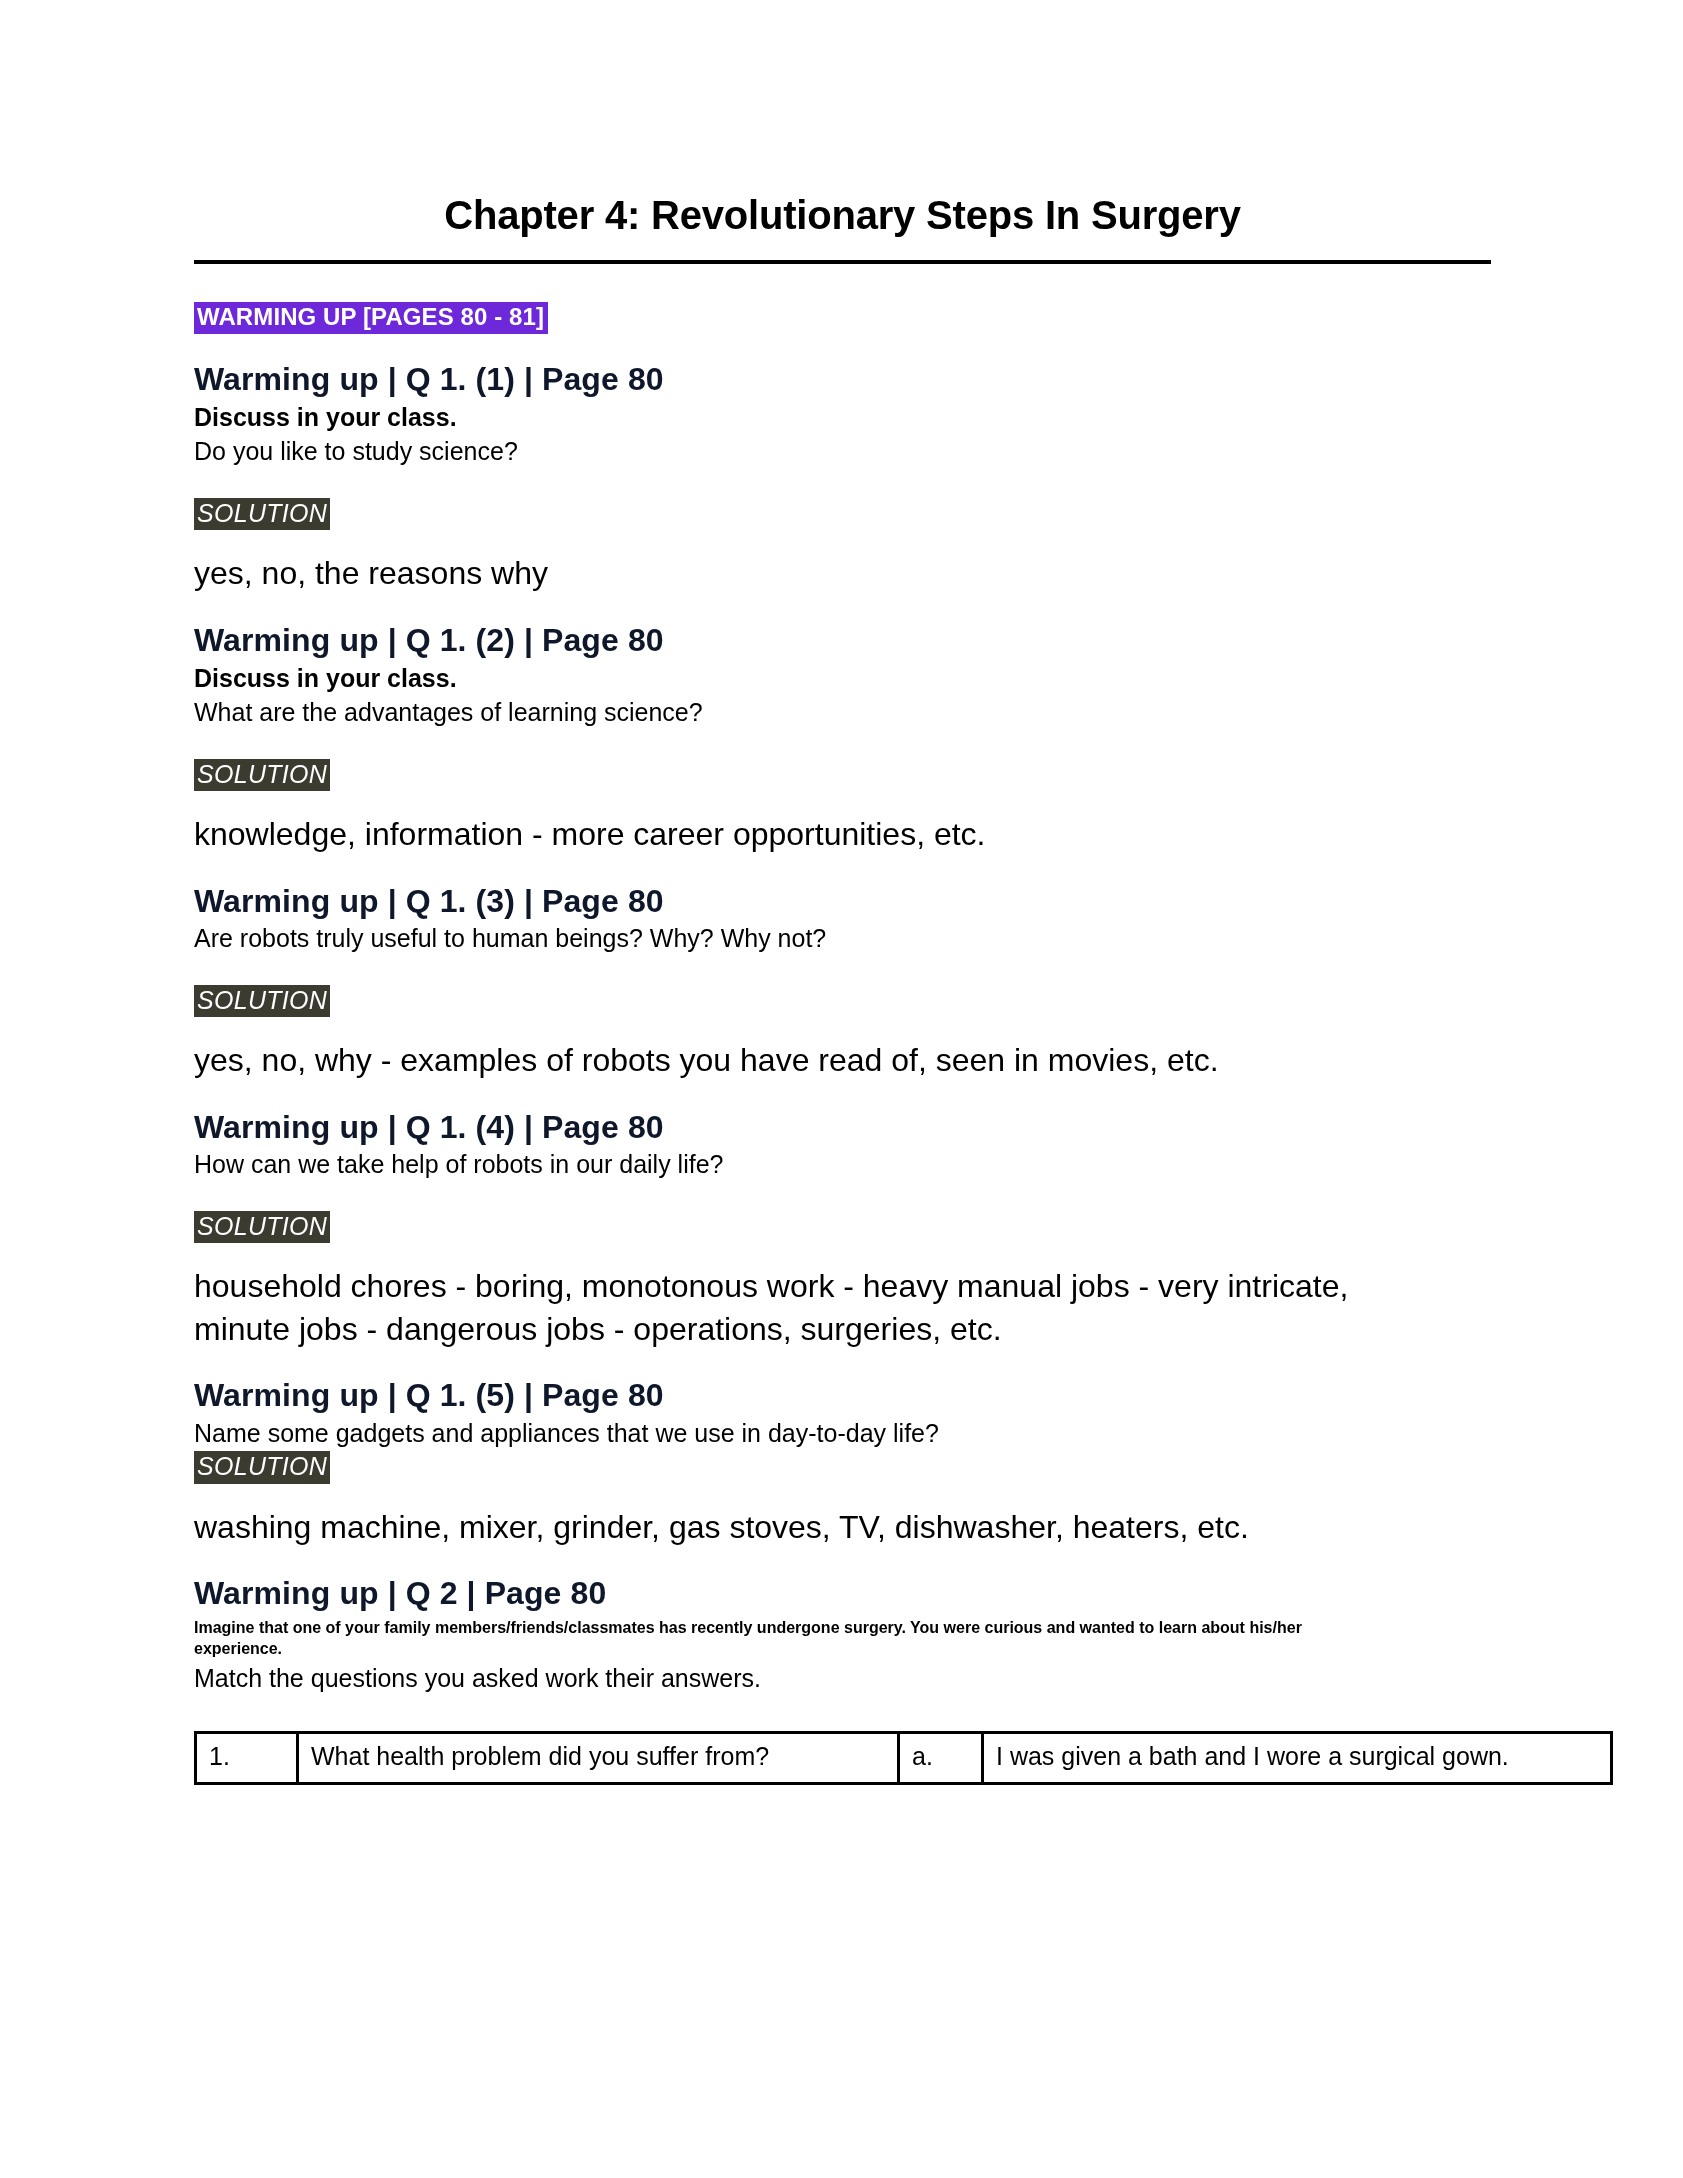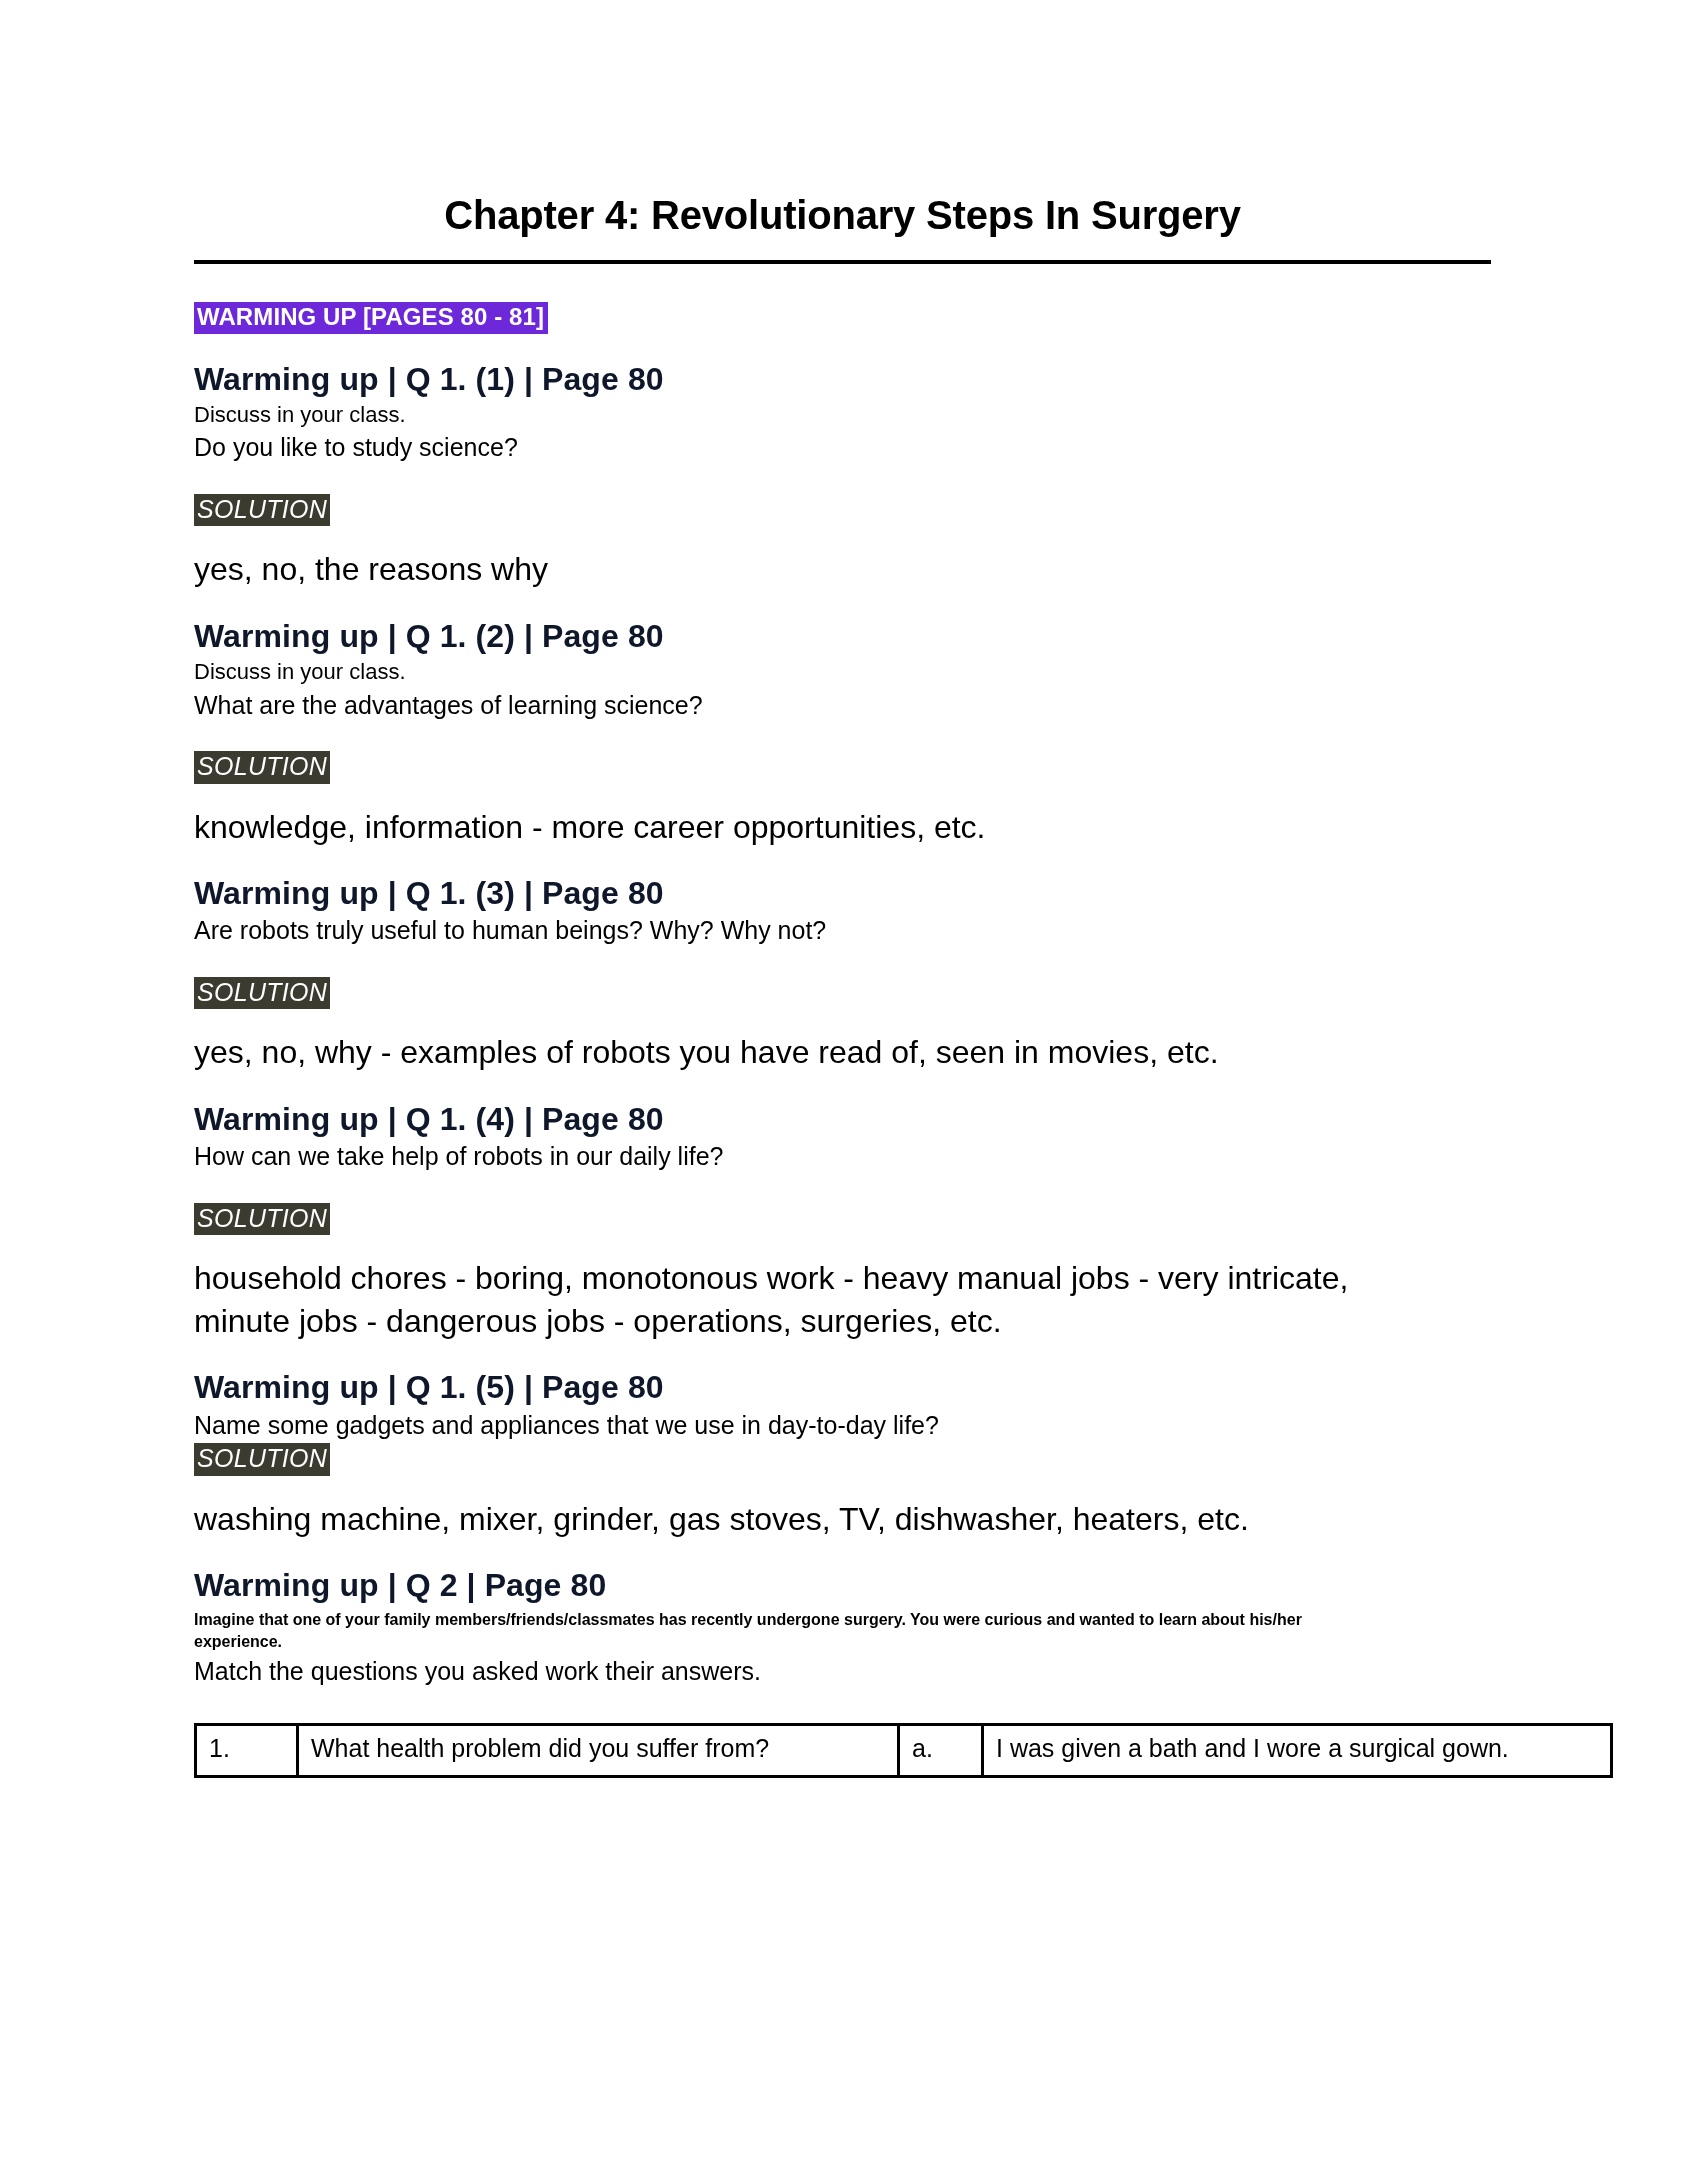--- a/index.html
+++ b/index.html
@@ -67,22 +67,22 @@
     color: #0f172a;
     font-weight: bold;
     font-size: 32px;
     line-height: 1.2;
     margin-top: 26px;
     letter-spacing: 0.1px;
   }
 
   
   .q-bold {
-    font-weight: normal;
-    font-size: 22px;
+    font-weight: bold;
+    font-size: 25px;
     line-height: 1.28;
     margin-top: 3px;
   }
   
   .q-bold-block {
     font-weight: bold;
     font-size: 16px;
     line-height: 1.37;
     margin-top: 4px;
     max-width: 1139px;

